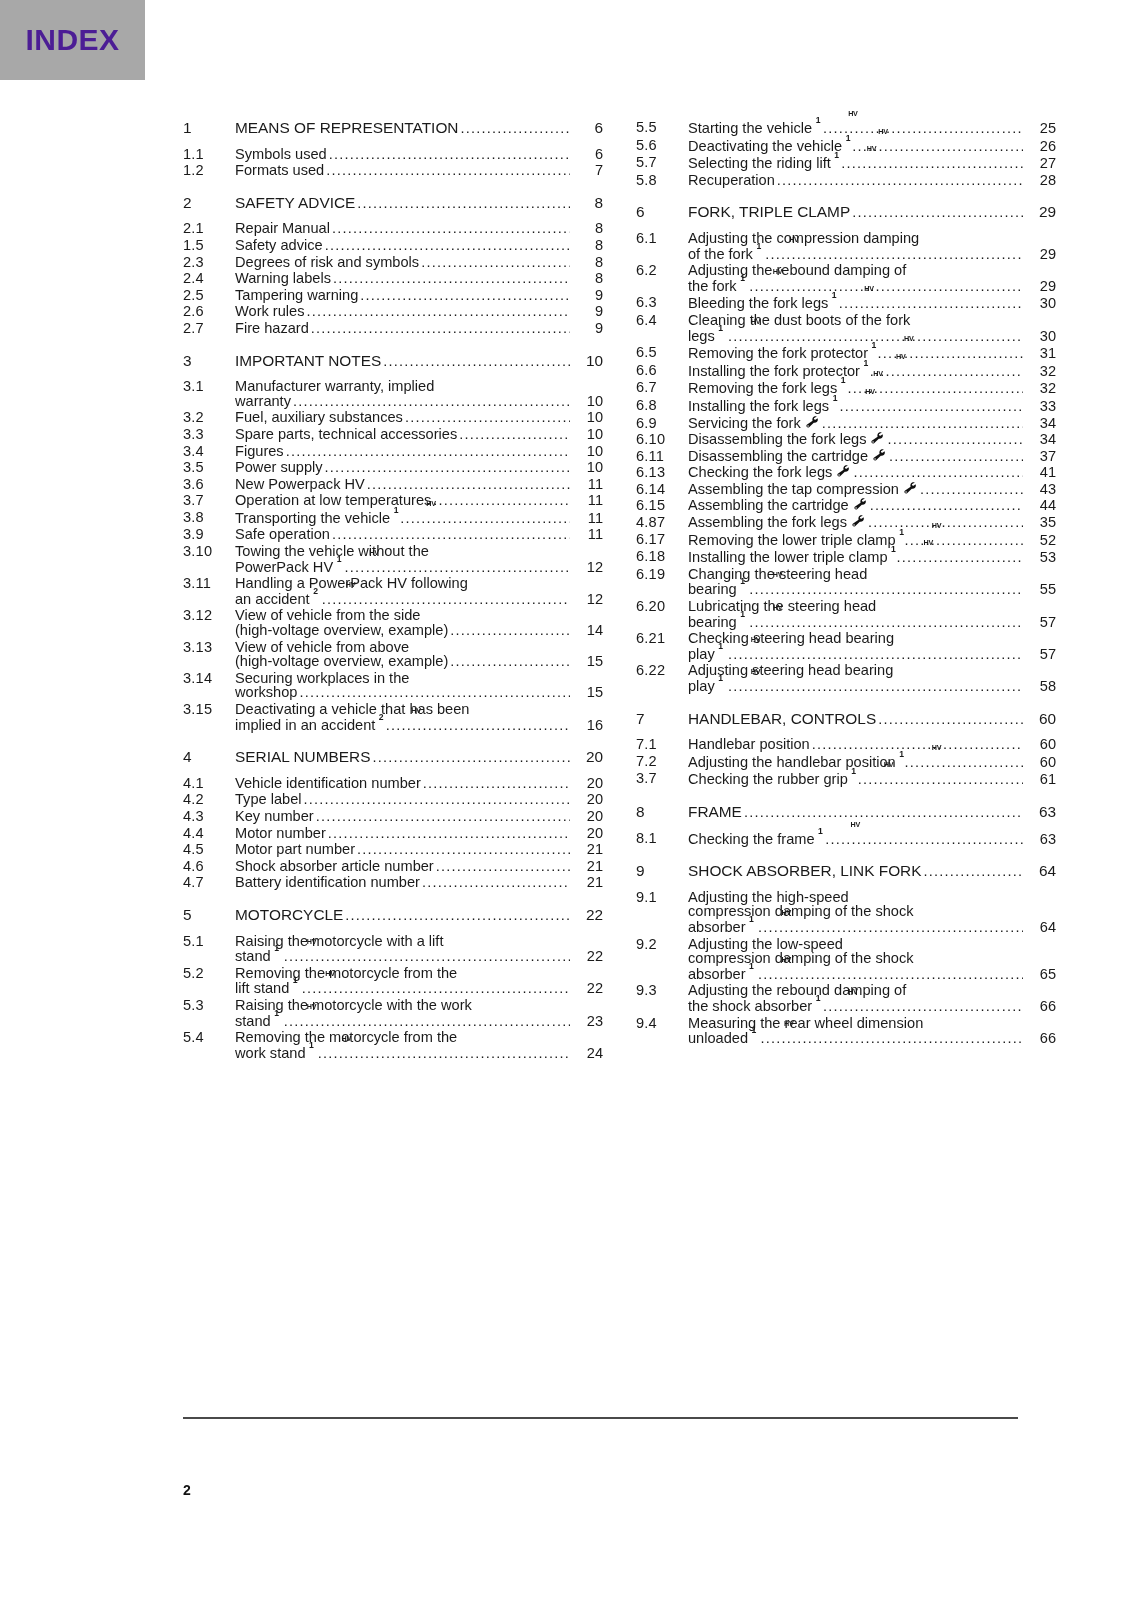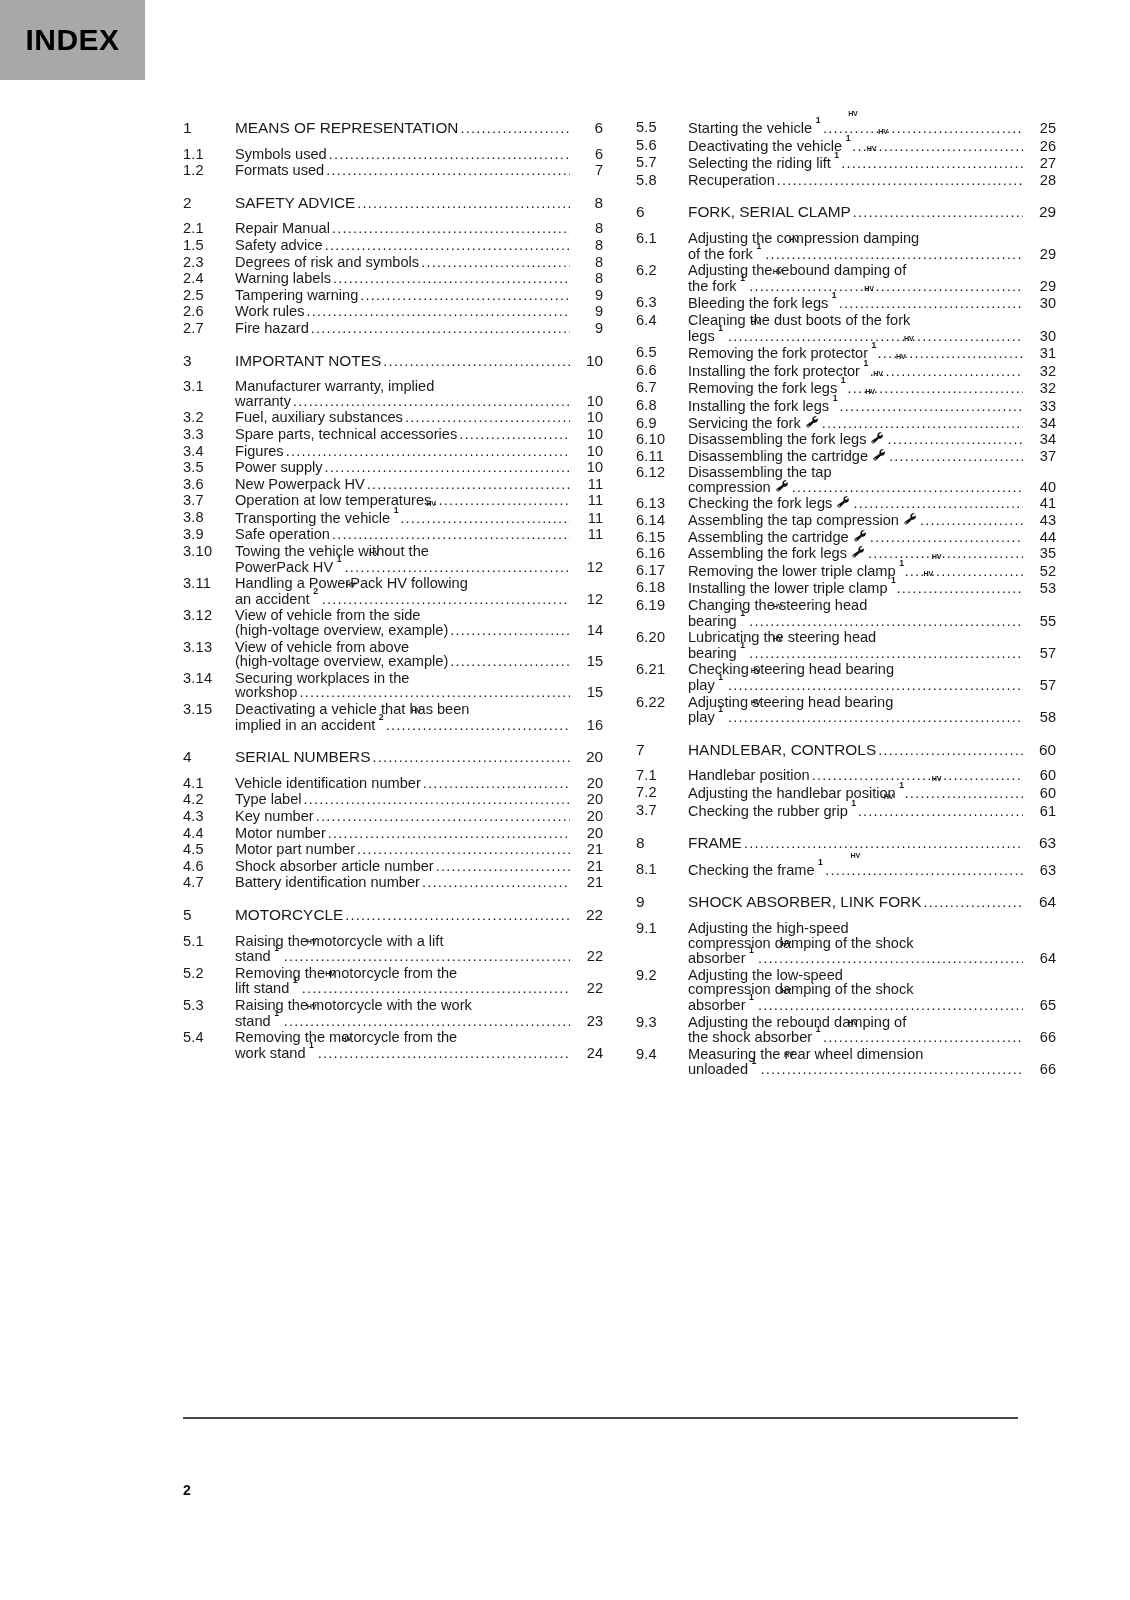--- a/index.html
+++ b/index.html
@@ -25,21 +25,21 @@
     height: 80px;
     background: #a8a8a8;
     display: flex;
     align-items: center;
     justify-content: center;
   }
   #header-banner .title {
     font-size: 30px;
     font-weight: bold;
     letter-spacing: 0.5px;
-    color: #000000;
+    color: #4c1d95;
     font-family: "Liberation Sans", sans-serif;
   }
 
   
   #toc-wrap {
     position: absolute;
     left: 0;
     top: 120px;
     width: 1130px;
     display: flex;
@@ -676,21 +676,21 @@
             <span class="txt">Recuperation</span>
             <span class="leader"></span>
             <span class="pg">28</span>
           </div>
         </div>
       </div>
       <div class="entry chapter">
         <div class="num">6</div>
         <div class="label-wrap">
           <div class="line">
-            <span class="txt">FORK, SERIAL CLAMP</span>
+            <span class="txt">FORK, TRIPLE CLAMP</span>
             <span class="leader"></span>
             <span class="pg">29</span>
           </div>
         </div>
       </div>
       <div class="entry section">
         <div class="num">6.1</div>
         <div class="label-wrap">
           <div class="cont">Adjusting the compression damping</div>
           <div class="line">
@@ -846,37 +846,20 @@
                 <path fill="#111" d="M13.6 0.6c-1.6-0.7-3.5-0.2-4.5 1.2C8.3 3 8.3 4.3 8.7 5.4L2.3 9.9c-0.9 0.6-1.1 1.8-0.5 2.7c0.6 0.9 1.8 1.1 2.7 0.5c0 0 0.1-0.1 0.1-0.1l5.5-5.2c1.2 0.3 2.5 0.1 3.5-0.8c1.3-1.1 1.6-3 0.8-4.4l-2.2 1.9l-1.6-0.3l-0.4-1.6L13.6 0.6z"></path>
                 <circle cx="3.4" cy="11.6" r="0.9" fill="#fff"></circle>
               </svg>
             </span>
             <span class="leader"></span>
             <span class="pg">37</span>
           </div>
         </div>
       </div>
       <div class="entry section">
-        <div class="num">6.12</div>
-        <div class="label-wrap">
-          <div class="cont">Disassembling the tap</div>
-          <div class="line">
-            <span class="txt">compression</span>
-            <span class="wrench-icon">
-              <svg viewBox="0 0 16 14" width="14" height="12">
-                <path fill="#111" d="M13.6 0.6c-1.6-0.7-3.5-0.2-4.5 1.2C8.3 3 8.3 4.3 8.7 5.4L2.3 9.9c-0.9 0.6-1.1 1.8-0.5 2.7c0.6 0.9 1.8 1.1 2.7 0.5c0 0 0.1-0.1 0.1-0.1l5.5-5.2c1.2 0.3 2.5 0.1 3.5-0.8c1.3-1.1 1.6-3 0.8-4.4l-2.2 1.9l-1.6-0.3l-0.4-1.6L13.6 0.6z"></path>
-                <circle cx="3.4" cy="11.6" r="0.9" fill="#fff"></circle>
-              </svg>
-            </span>
-            <span class="leader"></span>
-            <span class="pg">40</span>
-          </div>
-        </div>
-      </div>
-      <div class="entry section">
         <div class="num">6.13</div>
         <div class="label-wrap">
           <div class="line">
             <span class="txt">Checking the fork legs</span>
             <span class="wrench-icon">
               <svg viewBox="0 0 16 14" width="14" height="12">
                 <path fill="#111" d="M13.6 0.6c-1.6-0.7-3.5-0.2-4.5 1.2C8.3 3 8.3 4.3 8.7 5.4L2.3 9.9c-0.9 0.6-1.1 1.8-0.5 2.7c0.6 0.9 1.8 1.1 2.7 0.5c0 0 0.1-0.1 0.1-0.1l5.5-5.2c1.2 0.3 2.5 0.1 3.5-0.8c1.3-1.1 1.6-3 0.8-4.4l-2.2 1.9l-1.6-0.3l-0.4-1.6L13.6 0.6z"></path>
                 <circle cx="3.4" cy="11.6" r="0.9" fill="#fff"></circle>
               </svg>
             </span>
@@ -911,21 +894,21 @@
                 <path fill="#111" d="M13.6 0.6c-1.6-0.7-3.5-0.2-4.5 1.2C8.3 3 8.3 4.3 8.7 5.4L2.3 9.9c-0.9 0.6-1.1 1.8-0.5 2.7c0.6 0.9 1.8 1.1 2.7 0.5c0 0 0.1-0.1 0.1-0.1l5.5-5.2c1.2 0.3 2.5 0.1 3.5-0.8c1.3-1.1 1.6-3 0.8-4.4l-2.2 1.9l-1.6-0.3l-0.4-1.6L13.6 0.6z"></path>
                 <circle cx="3.4" cy="11.6" r="0.9" fill="#fff"></circle>
               </svg>
             </span>
             <span class="leader"></span>
             <span class="pg">44</span>
           </div>
         </div>
       </div>
       <div class="entry section">
-        <div class="num">6.16</div>
+        <div class="num">4.87</div>
         <div class="label-wrap">
           <div class="line">
             <span class="txt">Assembling the fork legs</span>
             <span class="wrench-icon">
               <svg viewBox="0 0 16 14" width="14" height="12">
                 <path fill="#111" d="M13.6 0.6c-1.6-0.7-3.5-0.2-4.5 1.2C8.3 3 8.3 4.3 8.7 5.4L2.3 9.9c-0.9 0.6-1.1 1.8-0.5 2.7c0.6 0.9 1.8 1.1 2.7 0.5c0 0 0.1-0.1 0.1-0.1l5.5-5.2c1.2 0.3 2.5 0.1 3.5-0.8c1.3-1.1 1.6-3 0.8-4.4l-2.2 1.9l-1.6-0.3l-0.4-1.6L13.6 0.6z"></path>
                 <circle cx="3.4" cy="11.6" r="0.9" fill="#fff"></circle>
               </svg>
             </span>
             <span class="leader"></span>

